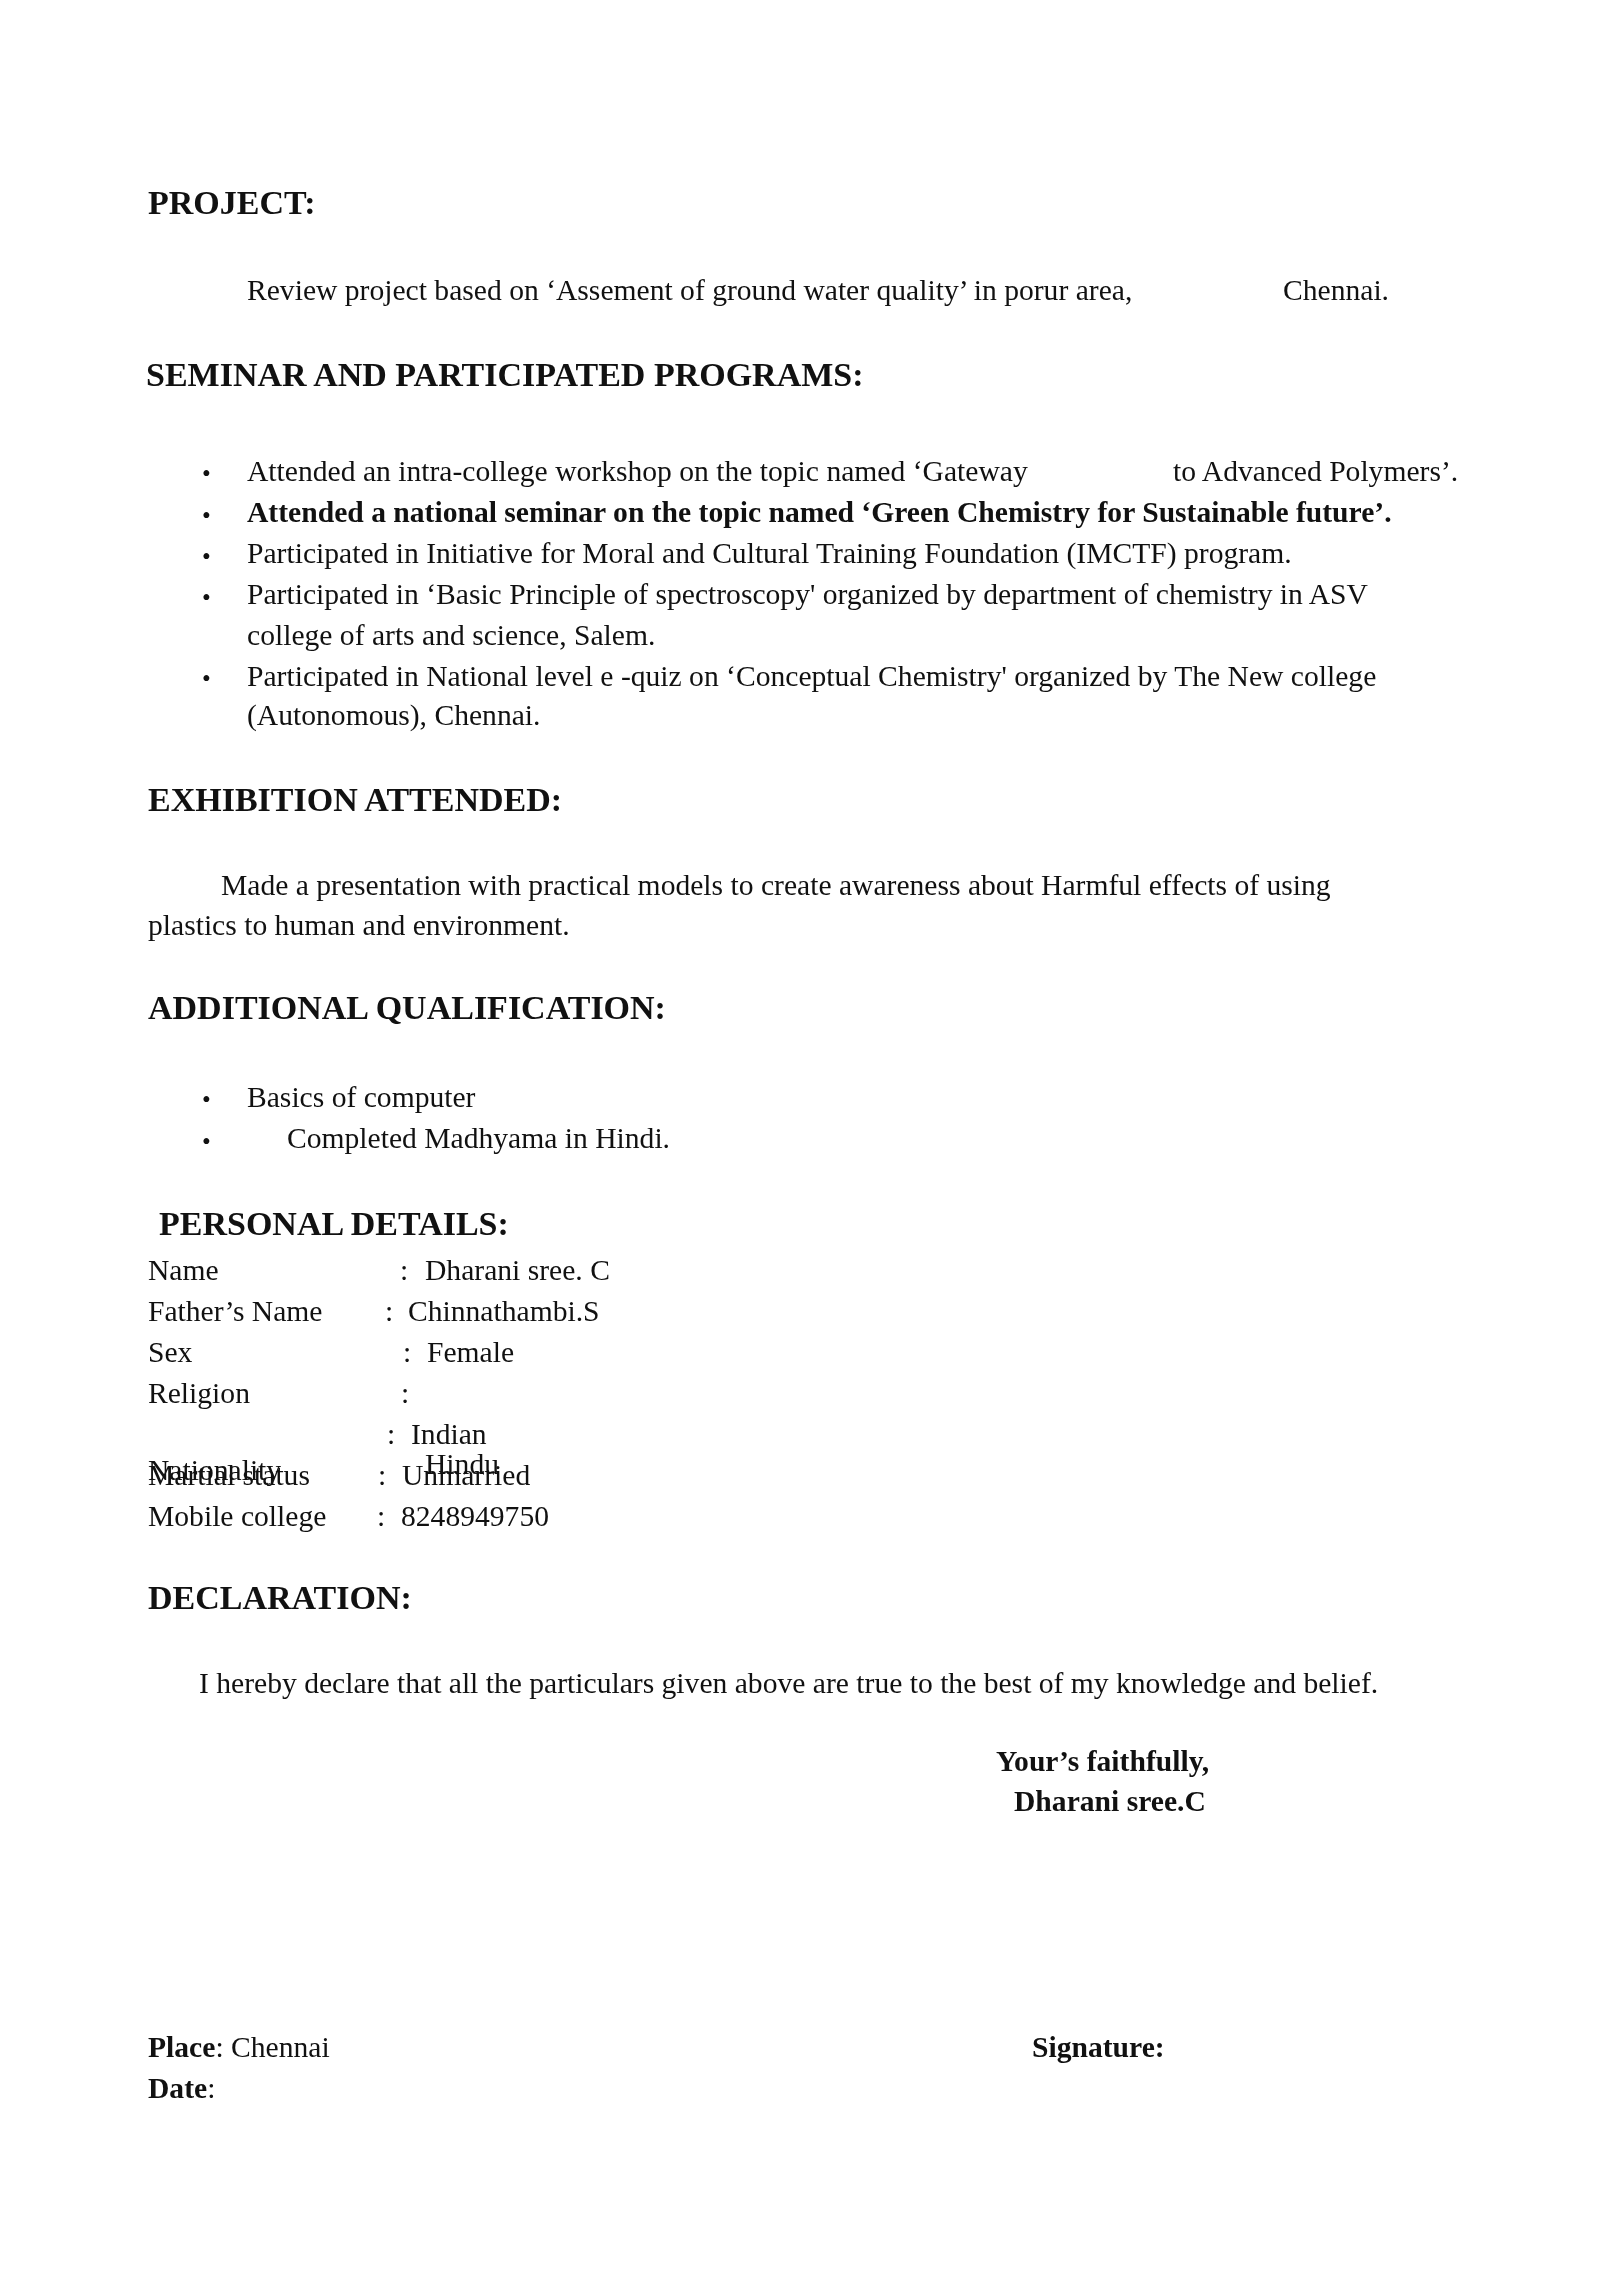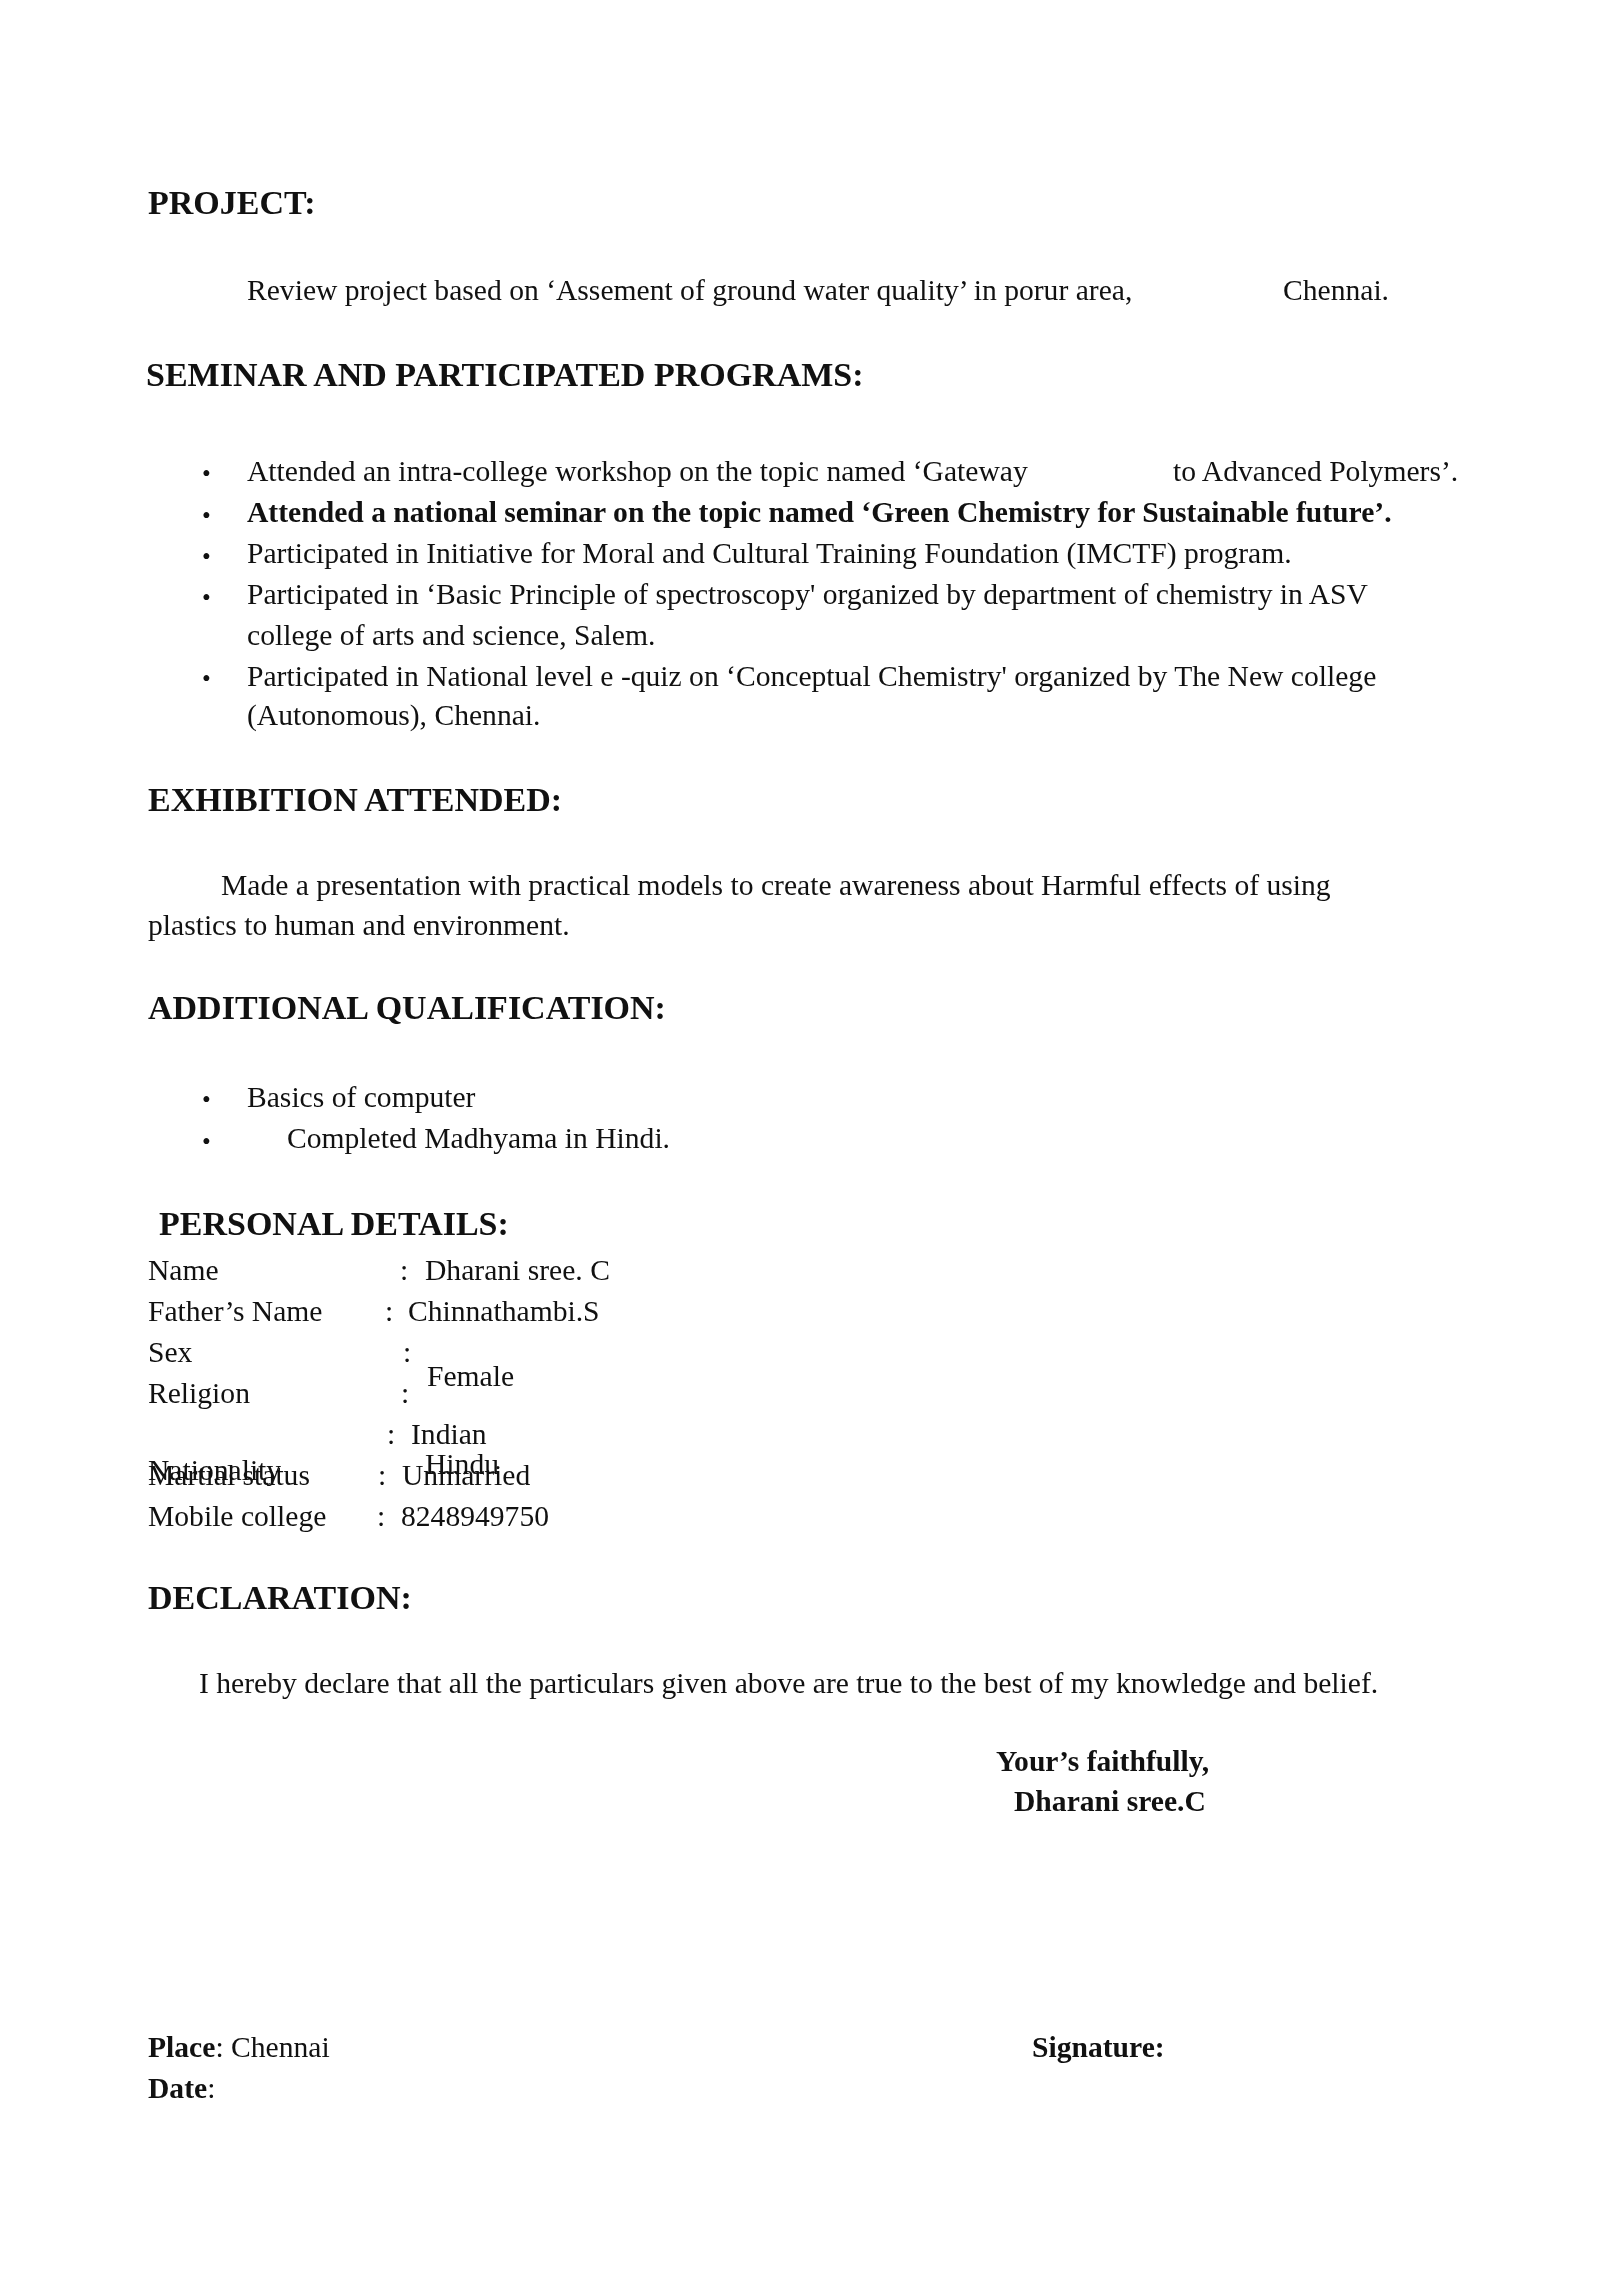--- a/index.html
+++ b/index.html
@@ -71,21 +71,21 @@
     <span class="abs txt" style="left:425px; top:1256px;">Dharani sree. C</span>
   </div>
   <div>
     <span class="abs txt" style="left:148px; top:1297px;">Father’s Name</span>
     <span class="abs txt" style="left:385px; top:1297px;">:</span>
     <span class="abs txt" style="left:408px; top:1297px;">Chinnathambi.S</span>
   </div>
   <div>
     <span class="abs txt" style="left:148px; top:1338px;">Sex</span>
     <span class="abs txt" style="left:403px; top:1338px;">:</span>
-    <span class="abs txt" style="left:427px; top:1338px;margin-top:24px;">Female</span>
+    <span class="abs txt" style="left:427px; top:1338px;">Female</span>
   </div>
   <div>
     <span class="abs txt" style="left:148px; top:1379px;">Religion</span>
     <span class="abs txt" style="left:401px; top:1379px;">:</span>
     <span class="abs txt" style="left:425px; top:1450px;text-align:right;">Hindu</span>
   </div>
   <div>
     <span class="abs txt" style="left:148px; top:1420px;margin-top:36px;">Nationality</span>
     <span class="abs txt" style="left:387px; top:1420px;">:</span>
     <span class="abs txt" style="left:411px; top:1420px;">Indian</span>

